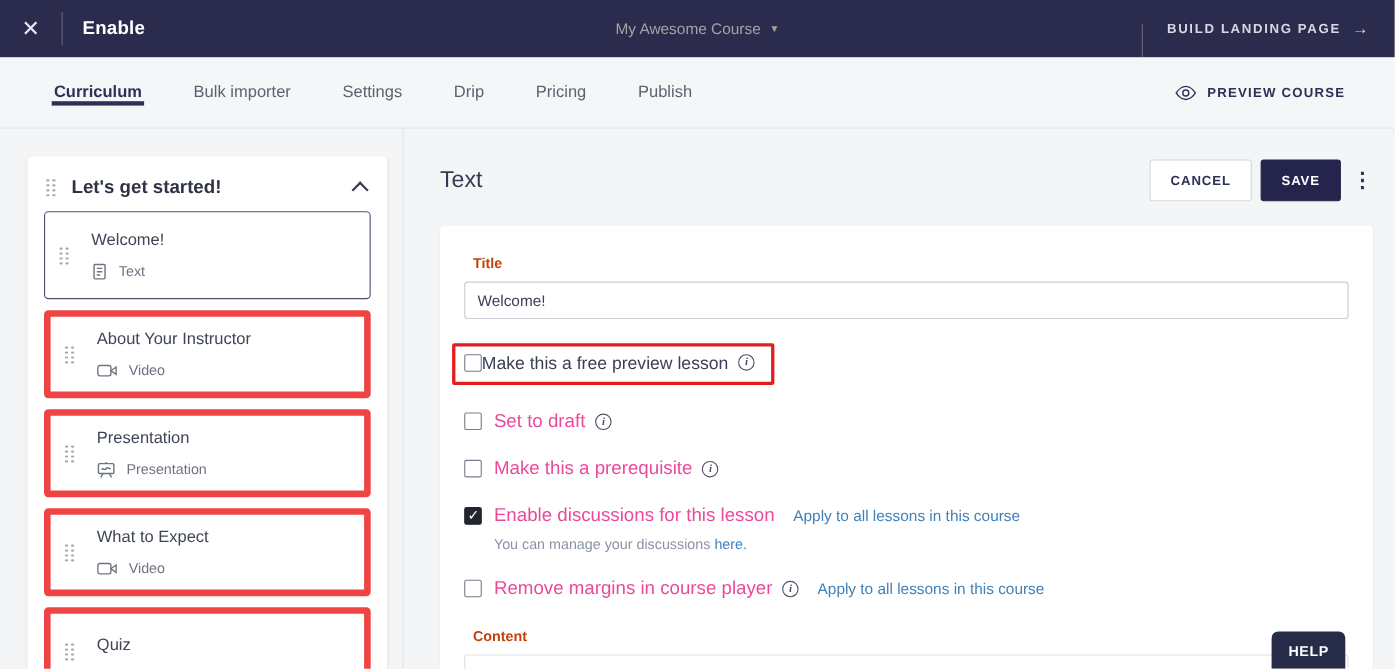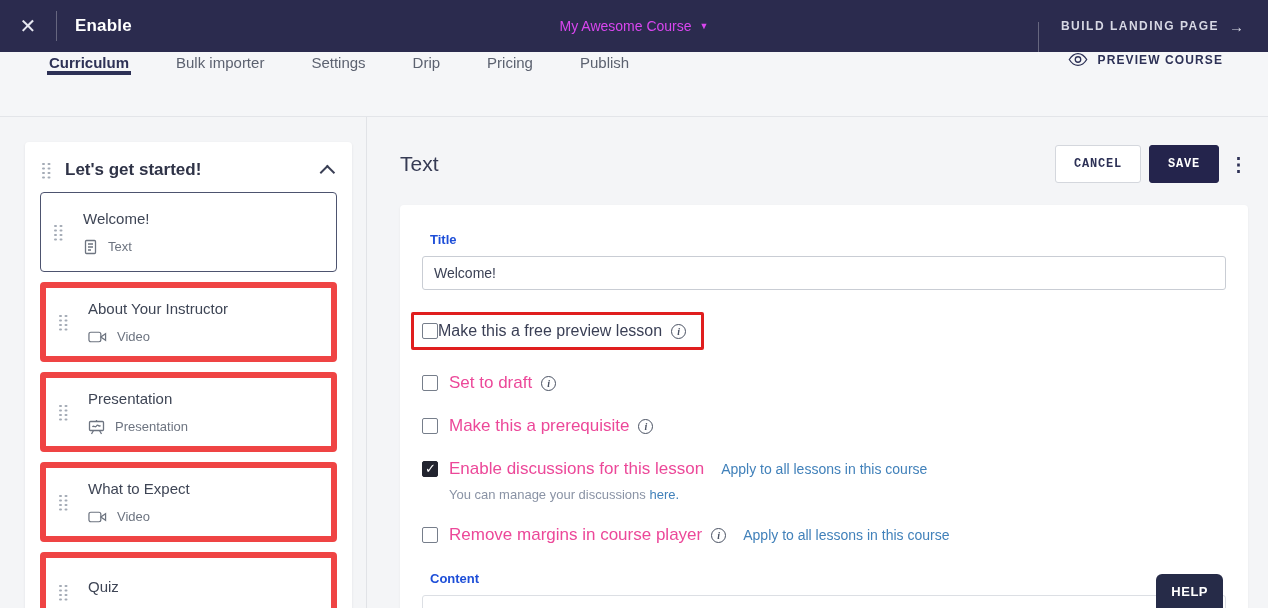--- a/index.html
+++ b/index.html
@@ -4,28 +4,28 @@
 <style>
   * { margin:0; padding:0; box-sizing:border-box; }
   html,body { width:1268px; height:608px; overflow:hidden; }
   body { font-family:"Liberation Sans","DejaVu Sans",sans-serif; background:#f4f5f7; position:relative; color:#3a3f55; }
 
   
   .topbar { height:52px; background:#2b2b4e; display:flex; align-items:center; position:relative; color:#fff; }
   .topbar .close { width:56px; text-align:center; font-size:20px; color:#e8e9f2; cursor:pointer; background:none; border:none; }
   .tb-div { width:1px; height:30px; background:rgba(255,255,255,.28); }
   .topbar .app-title { font-size:17px; font-weight:bold; margin-left:18px; letter-spacing:.2px; }
-  .course-sel { position:absolute; left:50%; transform:translateX(-50%); display:flex; align-items:center; gap:8px; font-size:14px; color:#d946ef; cursor:pointer; }
+  .course-sel { position:absolute; left:50%; transform:translateX(-50%); display:flex; align-items:center; gap:8px; font-size:14px; color:#a3a3a3; cursor:pointer; }
   .course-sel .caret { font-size:9px; }
   .topbar .right { margin-left:auto; display:flex; align-items:flex-end; height:100%; }
   .blp { display:flex; align-items:center; gap:10px; padding:0 24px 0 22px; font-size:12px; font-weight:bold; letter-spacing:1.5px; color:#d7d8e4; background:none; border:none; cursor:pointer; height:100%; }
   .blp .arrow { font-size:15px; letter-spacing:0; }
 
   
-  .tabbar { height:65px; background:#f5f6f8; border-bottom:1px solid #e3e5e9; display:flex; align-items:flex-start; padding-left:47px; }
+  .tabbar { height:65px; background:#f5f6f8; border-bottom:1px solid #e3e5e9; display:flex; align-items:center; padding-left:47px; }
   .tabs { display:flex; gap:43px; }
   .tab { display:flex; align-items:center; font-size:15px; color:#5c6270; border:none; background:none; cursor:pointer; border-bottom:4px solid transparent; padding:2px 2px 0 2px; font-family:inherit; }
   .tab.active { color:#2d3156; font-weight:bold; border-bottom-color:#2d3156; }
   .preview { margin-left:auto; margin-right:45px; display:flex; align-items:center; gap:9px; background:none; border:none; cursor:pointer; color:#2d3156; font-size:12px; font-weight:bold; letter-spacing:1.1px; font-family:inherit; }
   .preview svg { stroke:#2d3156; fill:none; stroke-width:1.4; }
 
   
   .content { display:flex; height:491px; }
   .sidebar { width:371px; border-right:1px solid #e1e3e7; padding:25px 0 0 25px; }
   .section-card { width:327px; background:#fff; border-radius:4px; box-shadow:0 1px 3px rgba(20,23,40,.08); padding:14px 15px 15px 15px; height:600px; }
@@ -39,36 +39,36 @@
   .lesson.selected { border:1.5px solid #4d536f; }
   .lesson .body { margin-left:20px; }
   .lesson .t { font-size:15px; color:#3e4555; margin-bottom:12px; }
   .lesson .meta { display:flex; align-items:center; gap:10px; font-size:13px; color:#6d7480; }
   .lesson .meta svg { stroke:#6d7480; fill:none; stroke-width:1.3; }
 
   
   .main { flex:1; padding:28px 20px 0 33px; }
   .main-head { display:flex; align-items:center; margin-bottom:22px; }
   .main-head h1 { font-size:21px; font-weight:500; color:#363b54; flex:1; }
-  .btn { font-family:Liberation Mono, monospace; font-size:12px; font-weight:bold; letter-spacing:.8px; border-radius:3px; cursor:pointer; padding:11px 18px; }
+  .btn { font-family:Liberation Sans, sans-serif; font-size:12px; font-weight:bold; letter-spacing:.8px; border-radius:3px; cursor:pointer; padding:11px 18px; }
   .btn.cancel { background:#fff; color:#2d3156; border:1px solid #d4d7dd; margin-right:8px; }
   .btn.save { background:#24244c; color:#fff; border:1px solid #24244c; }
   .kebab { background:none; border:none; color:#2d3156; font-size:19px; font-weight:bold; margin-left:10px; cursor:pointer; line-height:1; }
   .panel { background:#fff; border-radius:4px 4px 0 0; width:848px; min-height:420px; padding:27px 22px 0 22px; box-shadow:0 1px 3px rgba(20,23,40,.05); }
-  .field-label { font-size:13px; font-weight:bold; color:#1d4ed8; margin-bottom:9px; margin-left:8px; }
+  .field-label { font-size:13px; font-weight:bold; color:#c2410c; margin-bottom:9px; margin-left:8px; }
   .panel input[type=text] { width:100%; height:34px; border:1px solid #c9cdd4; border-radius:3px; font-family:inherit; font-size:14px; color:#3b4155; padding:0 11px; }
 
   .opt { display:flex; align-items:center; margin-top:23px; }
   .opt .lbl { font-size:17px; color:#ec4899; margin-left:11px; }
   .cb { width:16px; height:16px; border:1.5px solid #767e8b; border-radius:2px; background:#fff; flex:none; cursor:pointer; position:relative; }
   .cb.is-checked { background:#22242f; border-color:#22242f; }
   .cb.is-checked::after { content:"✓"; position:absolute; left:2px; top:-1px; color:#fff; font-size:13px; font-weight:bold; }
   .info { width:15px; height:15px; border:1.2px solid #4a5263; border-radius:50%; display:inline-flex; align-items:center; justify-content:center; font-size:10px; color:#4a5263; margin-left:9px; font-family:"Liberation Serif",serif; font-style:italic; font-weight:bold; flex:none; cursor:pointer; }
   .hl-box { display:inline-flex; align-items:center; border:3px solid #e01e1e; border-radius:2px; padding:7px 15px 7px 8px; margin:22px 0 0 -11px; }
-  .hl-box .opt-inner { display:flex; align-items:center; }
+  .hl-box .opt-inner { display:flex; align-items:flex-start; }
   .link { color:#4181ba; font-size:14px; text-decoration:none; cursor:pointer; }
   .opt .link { margin-left:17px; }
   .subtext { font-size:13px; color:#8a93a5; margin:8px 0 0 27px; }
   .subtext .link { font-size:13px; }
   .content-label { margin-top:26px; }
 
   
   .toolbar { border:1px solid #dcdfe4; border-radius:3px; margin-top:2px; padding:9px 10px 12px 10px; }
   .trow { display:flex; align-items:center; }
   .ticon { width:25px; margin-right:13px; display:inline-flex; align-items:center; justify-content:center; color:#4a5263; font-size:15px; cursor:pointer; height:20px; position:relative; }

